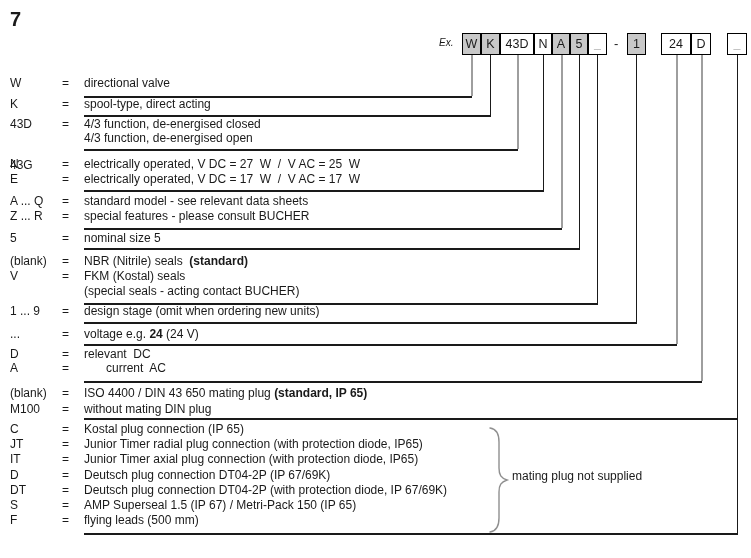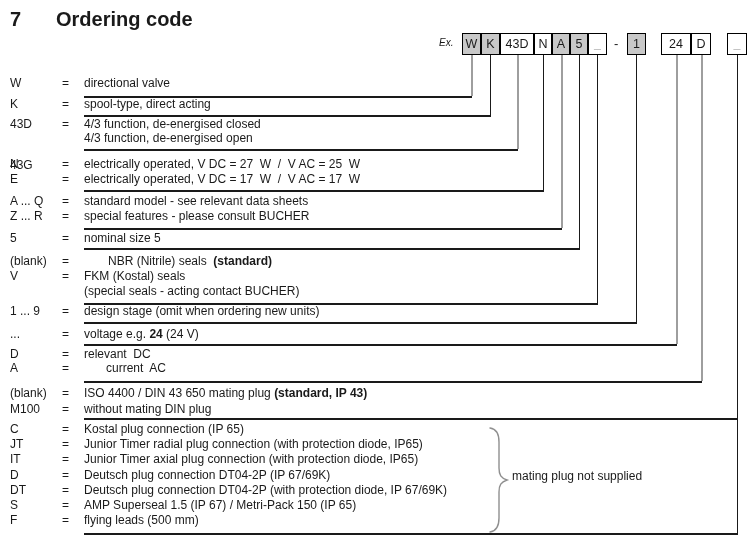--- a/index.html
+++ b/index.html
@@ -24,21 +24,20 @@
   .hline{position:absolute;height:1.5px;background:#1a1a1a;}
   .row-code,.row-eq,.row-desc{position:absolute;font-size:12px;line-height:13px;white-space:pre;}
   .row-desc b{font-weight:bold;}
   .brace-label{font-size:12px;line-height:13px;white-space:pre;}
 </style>
 </head>
 <body>
 
 <div id="canvas">
   <span class="abs title-num" style="left:10px;top:8px">7</span>
-  <span class="abs title-txt" style="left:56px;top:8px">Ordering code</span>
 
   <span class="abs ex-label" style="left:439px;top:37px">Ex.</span>
 
   <div id="boxes">
       <div class="code-box shaded" style="left: 462px; width: 19px; border-color: rgb(0, 0, 0); background: rgb(200, 200, 200);">
         <span>W</span>
       </div>
       <div class="code-box shaded" style="left: 481px; width: 19px; border-color: rgb(0, 0, 0); background: rgb(200, 200, 200);">
         <span>K</span>
       </div>
@@ -119,40 +118,40 @@
       <span class="row-eq" style="left: 62px; top: 195px;">=</span>
       <span class="row-desc" style="left: 84px; top: 195px;"><span>standard model - see relevant data sheets</span></span>
       <span class="row-code" style="left: 10px; top: 210px;">Z ... R</span>
       <span class="row-eq" style="left: 62px; top: 210px;">=</span>
       <span class="row-desc" style="left: 84px; top: 210px;"><span>special features - please consult BUCHER</span></span>
       <span class="row-code" style="left: 10px; top: 232px;">5</span>
       <span class="row-eq" style="left: 62px; top: 232px;">=</span>
       <span class="row-desc" style="left: 84px; top: 232px;"><span>nominal size 5</span></span>
       <span class="row-code" style="left: 10px; top: 255px;">(blank)</span>
       <span class="row-eq" style="left: 62px; top: 255px;">=</span>
-      <span class="row-desc" style="left: 84px; top: 255px; margin-left: 24px;"><span>NBR (Nitrile) seals  </span><b>(standard)</b></span>
+      <span class="row-desc" style="left: 84px; top: 255px;"><span>NBR (Nitrile) seals  </span><b>(standard)</b></span>
       <span class="row-code" style="left: 10px; top: 270px;">V</span>
       <span class="row-eq" style="left: 62px; top: 270px;">=</span>
       <span class="row-desc" style="left: 84px; top: 270px;"><span>FKM (Kostal) seals</span></span>
       <span class="row-desc" style="left: 84px; top: 285px;"><span>(special seals - acting contact BUCHER)</span></span>
       <span class="row-code" style="left: 10px; top: 305px;">1 ... 9</span>
       <span class="row-eq" style="left: 62px; top: 305px;">=</span>
       <span class="row-desc" style="left: 84px; top: 305px;"><span>design stage (omit when ordering new units)</span></span>
       <span class="row-code" style="left: 10px; top: 328px;">...</span>
       <span class="row-eq" style="left: 62px; top: 328px;">=</span>
       <span class="row-desc" style="left: 84px; top: 328px;"><span>voltage e.g. </span><b>24</b><span> (24 V)</span></span>
       <span class="row-code" style="left: 10px; top: 348px;">D</span>
       <span class="row-eq" style="left: 62px; top: 348px;">=</span>
       <span class="row-desc" style="left: 84px; top: 348px;"><span>relevant  DC</span></span>
       <span class="row-code" style="left: 10px; top: 362px;">A</span>
       <span class="row-eq" style="left: 62px; top: 362px;">=</span>
       <span class="row-desc" style="left: 84px; top: 362px; margin-left: 22px;"><span>current  AC</span></span>
       <span class="row-code" style="left: 10px; top: 387px;">(blank)</span>
       <span class="row-eq" style="left: 62px; top: 387px;">=</span>
-      <span class="row-desc" style="left: 84px; top: 387px;"><span>ISO 4400 / DIN 43 650 mating plug </span><b>(standard, IP 43)</b></span>
+      <span class="row-desc" style="left: 84px; top: 387px;"><span>ISO 4400 / DIN 43 650 mating plug </span><b>(standard, IP 65)</b></span>
       <span class="row-code" style="left: 10px; top: 403px;">M100</span>
       <span class="row-eq" style="left: 62px; top: 403px;">=</span>
       <span class="row-desc" style="left: 84px; top: 403px;"><span>without mating DIN plug</span></span>
       <span class="row-code" style="left: 10px; top: 423px;">C</span>
       <span class="row-eq" style="left: 62px; top: 423px;">=</span>
       <span class="row-desc" style="left: 84px; top: 423px;"><span>Kostal plug connection (IP 65)</span></span>
       <span class="row-code" style="left: 10px; top: 438px;">JT</span>
       <span class="row-eq" style="left: 62px; top: 438px;">=</span>
       <span class="row-desc" style="left: 84px; top: 438px;"><span>Junior Timer radial plug connection (with protection diode, IP65)</span></span>
       <span class="row-code" style="left: 10px; top: 453px;">IT</span>

